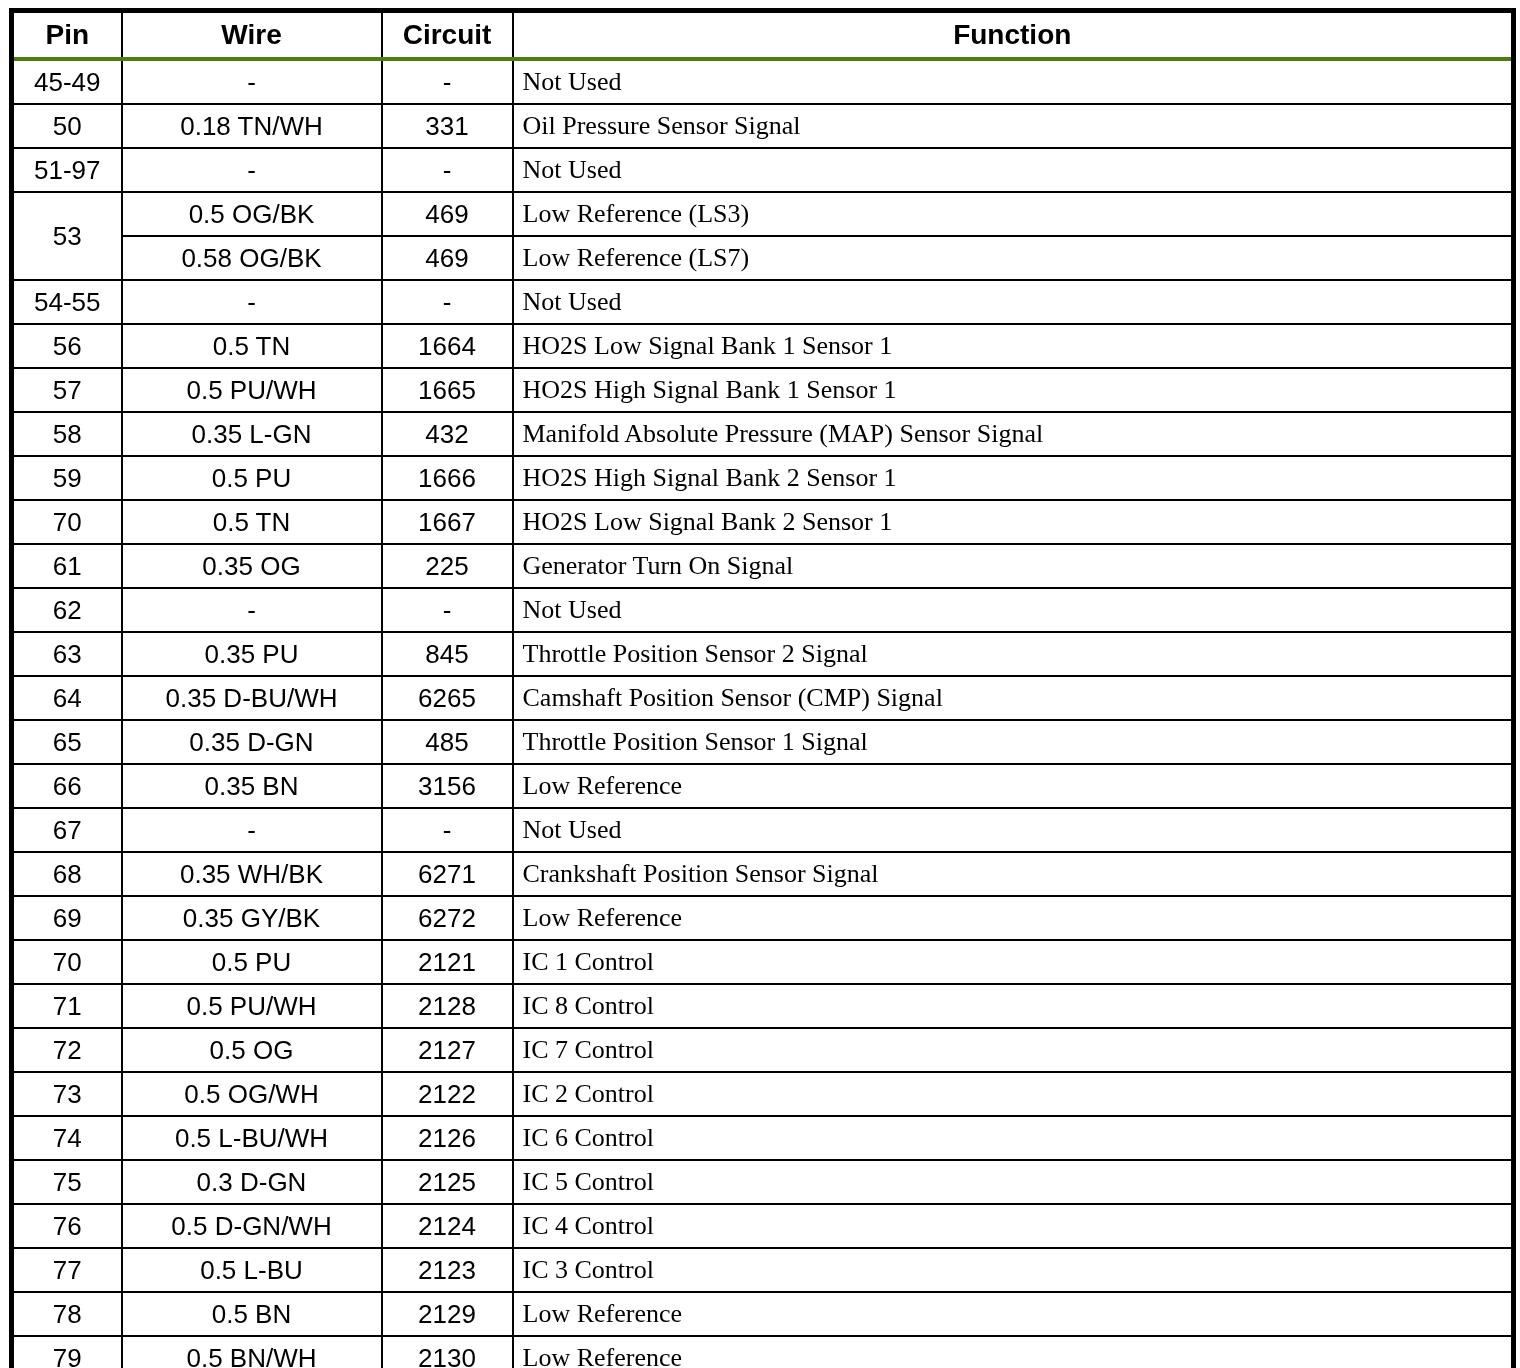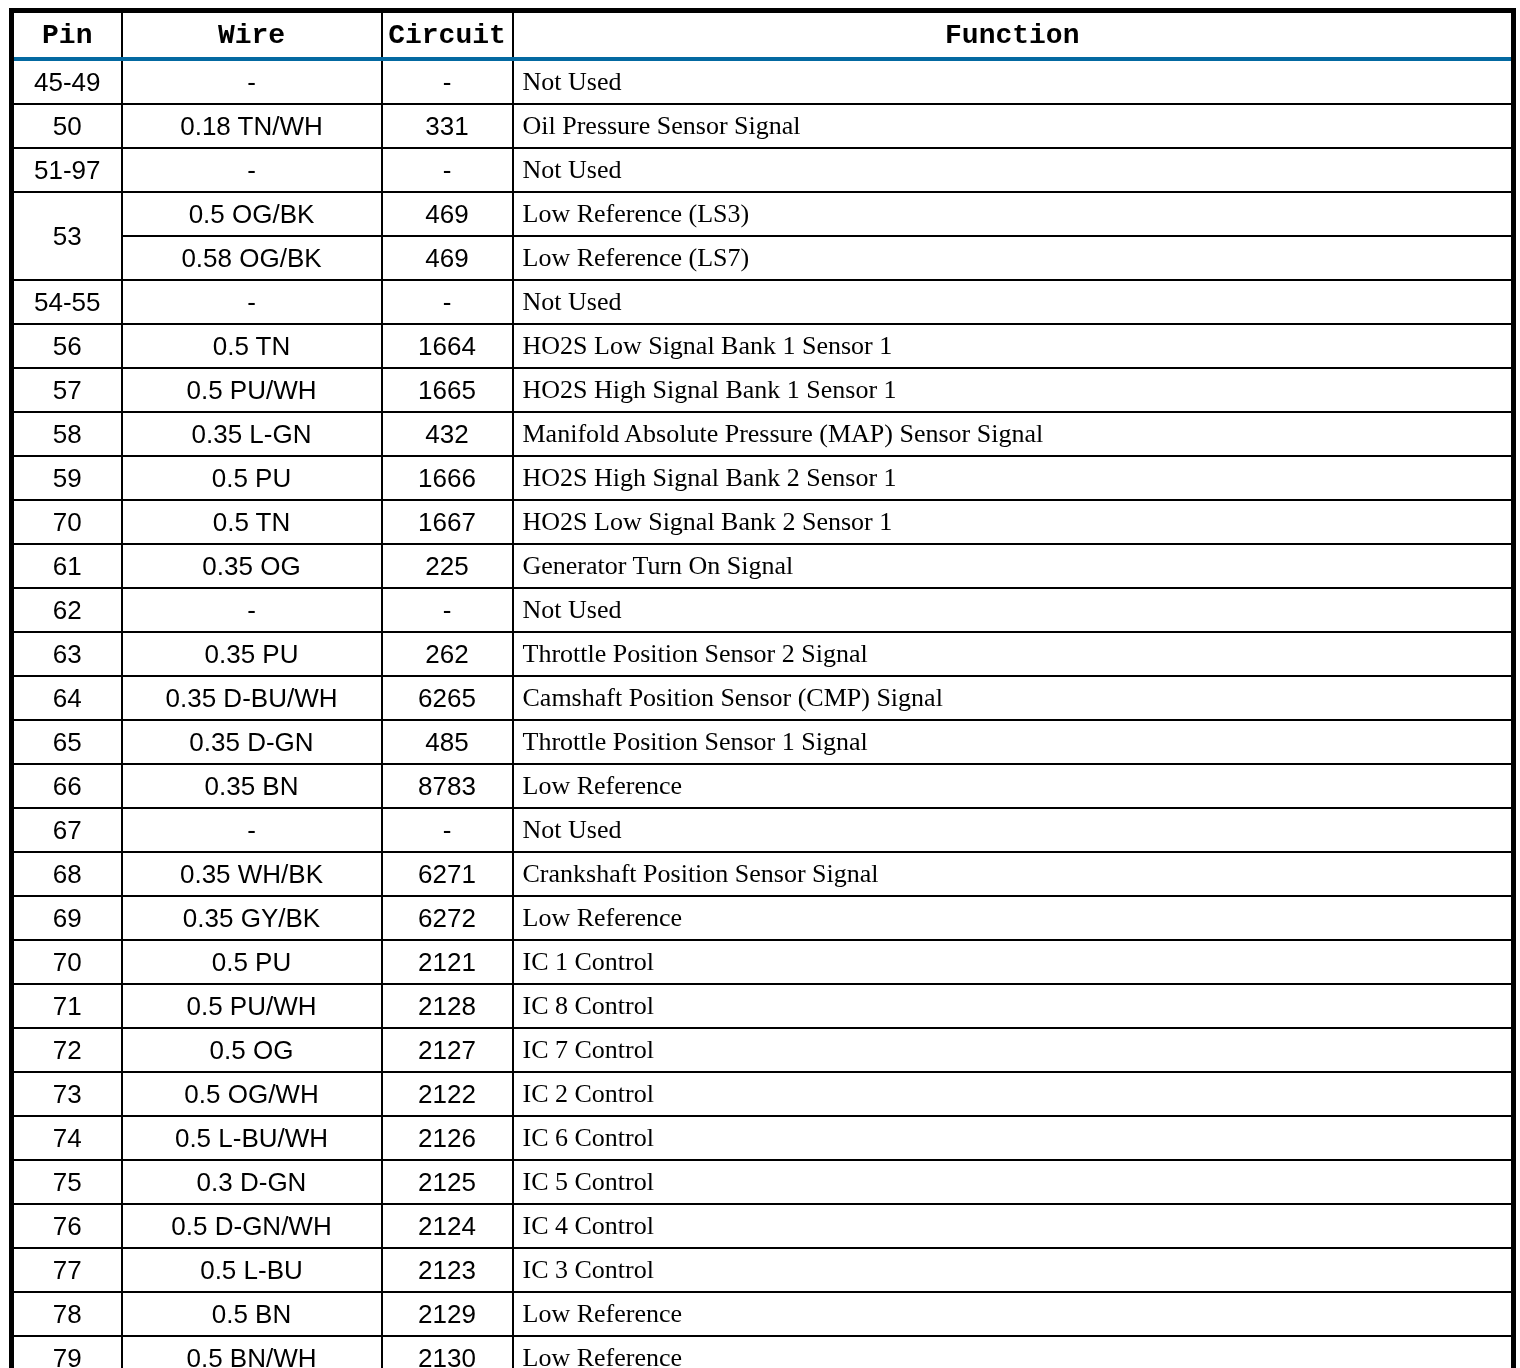--- a/index.html
+++ b/index.html
@@ -24,26 +24,25 @@
     border: 5px solid #000000;
   }
   th, td {
     border: 2px solid #000000;
     overflow: hidden;
     white-space: nowrap;
     padding: 0;
     vertical-align: middle;
   }
   thead th {
-    border-bottom: 4px solid #0369a1;
+    border-bottom: 4px solid #4d7c0f;
     font-size: 28px;
     font-weight: bold;
     text-align: center;
     height: 44px;
-    font-family: Liberation Mono, monospace;
   }
   tbody td {
     font-size: 26px;
     height: 42px;
     text-align: center;
   }
   td.function-cell {
     text-align: left;
     padding-left: 9px;
     font-family: Liberation Serif, serif;
@@ -142,39 +141,39 @@
         </tr>
         <tr>
           <td class="pin-cell" rowspan="1">62</td>
           <td class="wire-cell">-</td>
           <td class="circuit-cell">-</td>
           <td class="function-cell">Not Used</td>
         </tr>
         <tr>
           <td class="pin-cell" rowspan="1">63</td>
           <td class="wire-cell">0.35 PU</td>
-          <td class="circuit-cell">262</td>
+          <td class="circuit-cell">845</td>
           <td class="function-cell">Throttle Position Sensor 2 Signal</td>
         </tr>
         <tr>
           <td class="pin-cell" rowspan="1">64</td>
           <td class="wire-cell">0.35 D-BU/WH</td>
           <td class="circuit-cell">6265</td>
           <td class="function-cell">Camshaft Position Sensor (CMP) Signal</td>
         </tr>
         <tr>
           <td class="pin-cell" rowspan="1">65</td>
           <td class="wire-cell">0.35 D-GN</td>
           <td class="circuit-cell">485</td>
           <td class="function-cell">Throttle Position Sensor 1 Signal</td>
         </tr>
         <tr>
           <td class="pin-cell" rowspan="1">66</td>
           <td class="wire-cell">0.35 BN</td>
-          <td class="circuit-cell">8783</td>
+          <td class="circuit-cell">3156</td>
           <td class="function-cell">Low Reference</td>
         </tr>
         <tr>
           <td class="pin-cell" rowspan="1">67</td>
           <td class="wire-cell">-</td>
           <td class="circuit-cell">-</td>
           <td class="function-cell">Not Used</td>
         </tr>
         <tr>
           <td class="pin-cell" rowspan="1">68</td>

